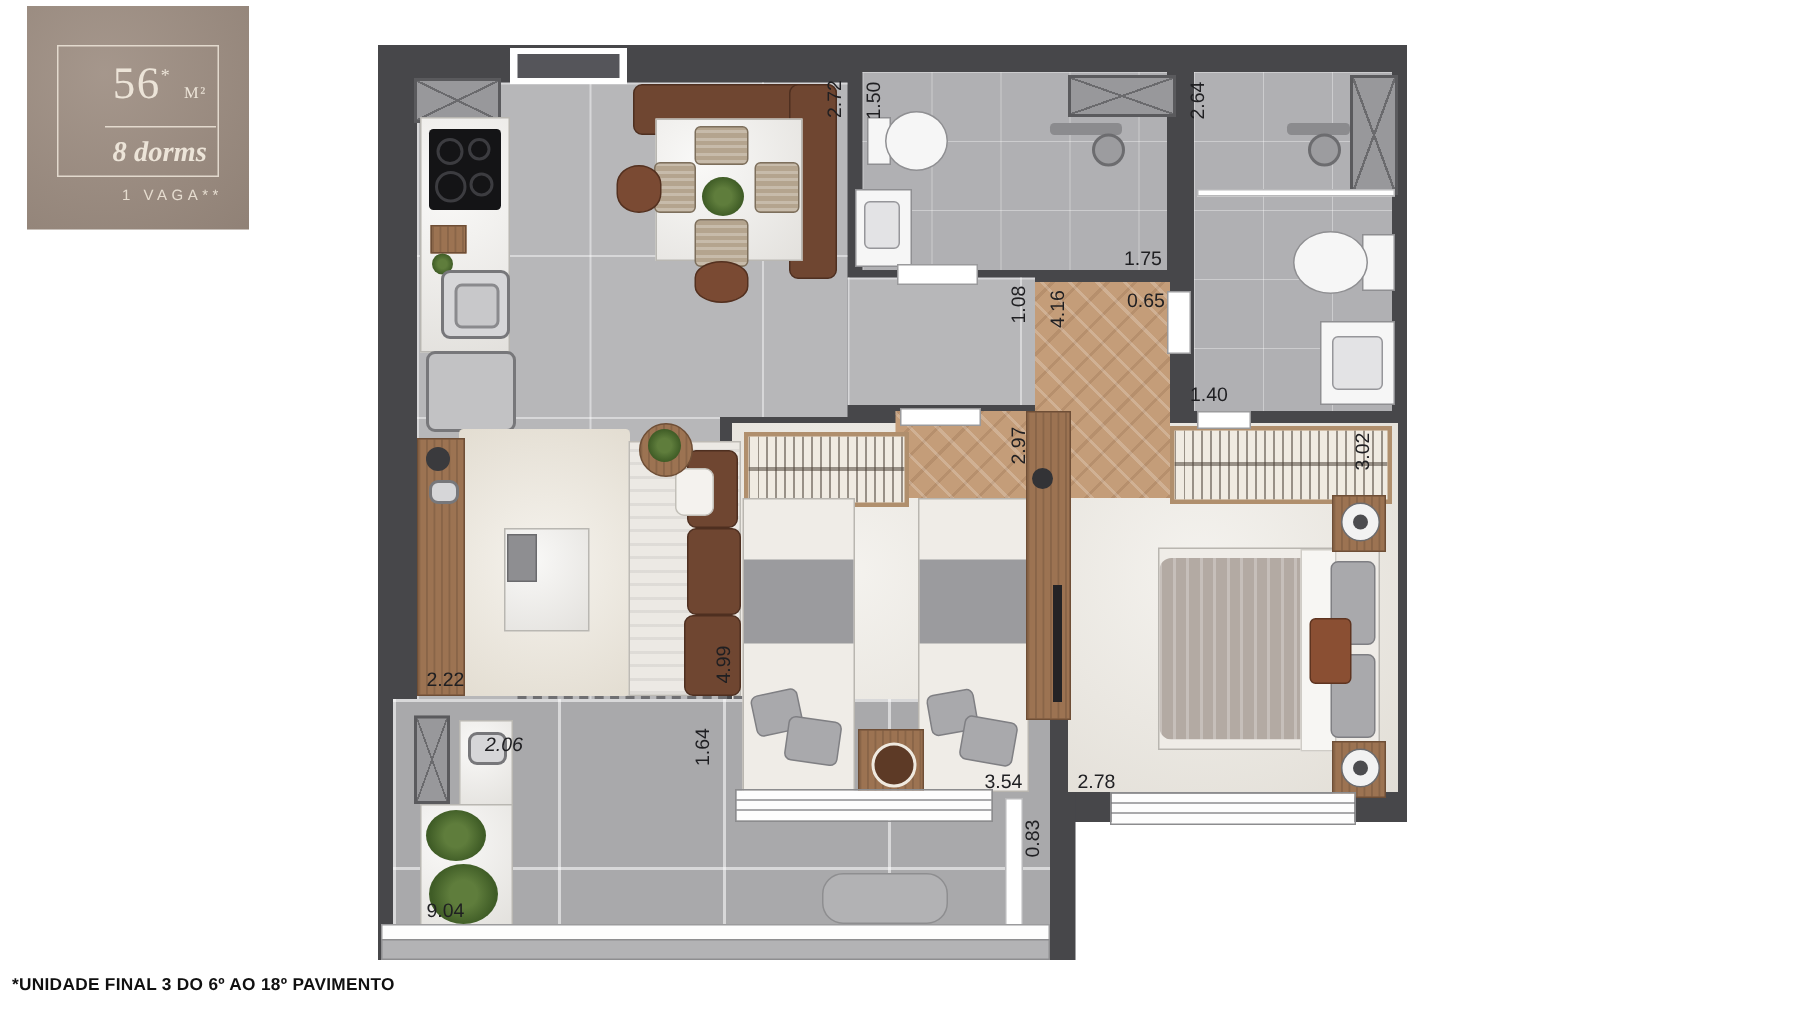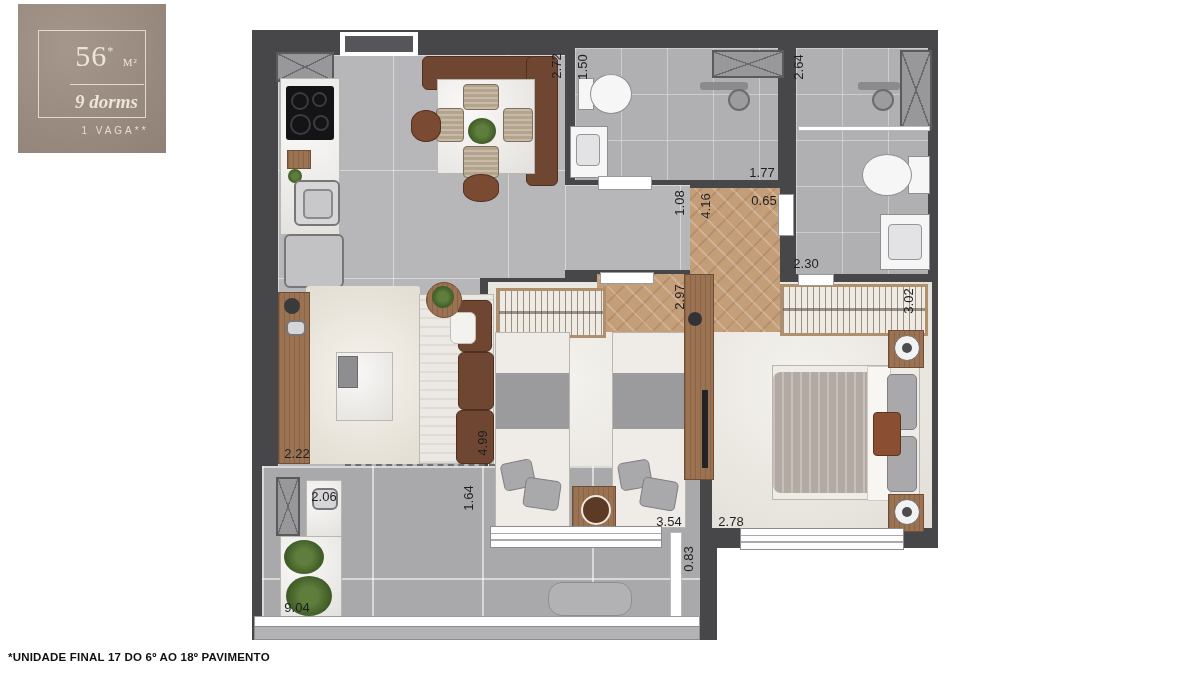--- a/index.html
+++ b/index.html
@@ -80,21 +80,21 @@
 </style>
 </head>
 <body>
 
 <div class="canvas">
 
   <div class="unit-card">
     <div class="inner-box">
       <div class="area-line"><span>56</span><sup>*</sup> <span class="unit">M²</span></div>
       <div class="card-divider"></div>
-      <div class="dorms-line">9 dorms</div>
+      <div class="dorms-line">8 dorms</div>
     </div>
     <div class="vaga-line">1 VAGA**</div>
   </div>
 
   <div class="plan">
 
     <div class="abs wall" style="left:2px;top:2px;width:686px;height:518px;"></div>
     <div class="abs wall" style="left:2px;top:412px;width:465px;height:200px;"></div>
 
     <div class="abs floor-gray" style="left:28px;top:27px;width:287px;height:223px;"></div>
@@ -216,32 +216,32 @@
 
     <div class="abs window" style="left:240px;top:498px;width:170px;height:20px;"></div>
     <div class="abs window" style="left:490px;top:500px;width:162px;height:20px;"></div>
     <div class="abs" style="left:4px;top:588px;width:444px;height:10px;background:#fdfdfd;border:1px solid #9b9b9d;"></div>
     <div class="abs" style="left:4px;top:598px;width:444px;height:12px;background:#b3b3b5;border:1px solid #8e8e90;"></div>
   </div>
 
   <div id="dims" class="abs" style="left:0;top:0;width:1200px;height:675px;">
       <span class="dim rot" style="left: 556px; top: 66px;">2.72</span>
       <span class="dim rot" style="left: 582px; top: 67px;">1.50</span>
-      <span class="dim" style="left: 762px; top: 172px;">1.77</span>
+      <span class="dim" style="left: 762px; top: 172px;">1.75</span>
       <span class="dim rot" style="left: 798px; top: 67px;">2.64</span>
       <span class="dim rot" style="left: 679px; top: 203px;">1.08</span>
       <span class="dim rot" style="left: 705px; top: 206px;">4.16</span>
       <span class="dim" style="left: 764px; top: 200px;">0.65</span>
-      <span class="dim" style="left: 806px; top: 263px;">2.30</span>
+      <span class="dim" style="left: 806px; top: 263px;">1.40</span>
       <span class="dim rot" style="left: 679px; top: 297px;">2.97</span>
       <span class="dim rot" style="left: 908px; top: 301px;">3.02</span>
       <span class="dim rot" style="left: 482px; top: 443px;">4.99</span>
       <span class="dim rot" style="left: 468px; top: 498px;">1.64</span>
       <span class="dim" style="left: 297px; top: 453px;">2.22</span>
-      <span class="dim" style="left: 324px; top: 496px;">2.06</span>
+      <span class="dim" style="left: 336px; top: 496px; font-style: italic;">2.06</span>
       <span class="dim" style="left: 297px; top: 607px;">9.04</span>
       <span class="dim" style="left: 669px; top: 521px;">3.54</span>
       <span class="dim" style="left: 731px; top: 521px;">2.78</span>
       <span class="dim rot" style="left: 688px; top: 559px;">0.83</span>
     </div>
 
-  <div class="footnote">*UNIDADE FINAL 17 DO 6º AO 18º PAVIMENTO</div>
+  <div class="footnote">*UNIDADE FINAL 3 DO 6º AO 18º PAVIMENTO</div>
 </div>
 
 </body></html>

